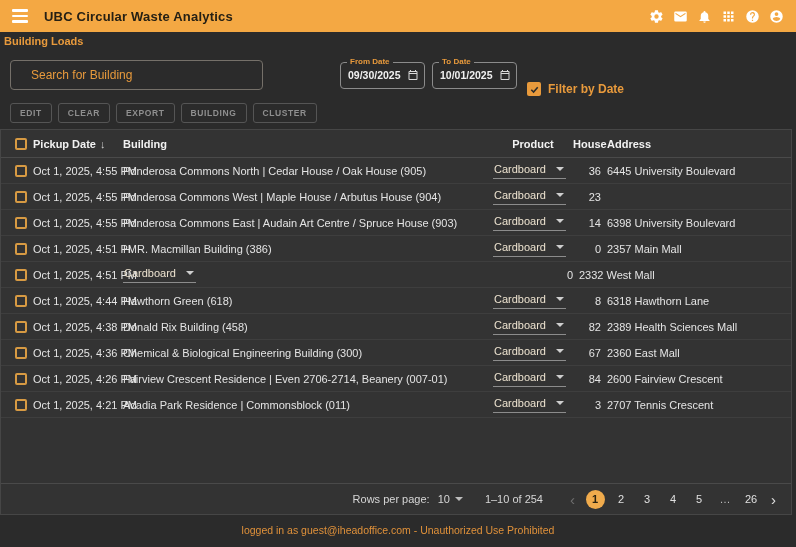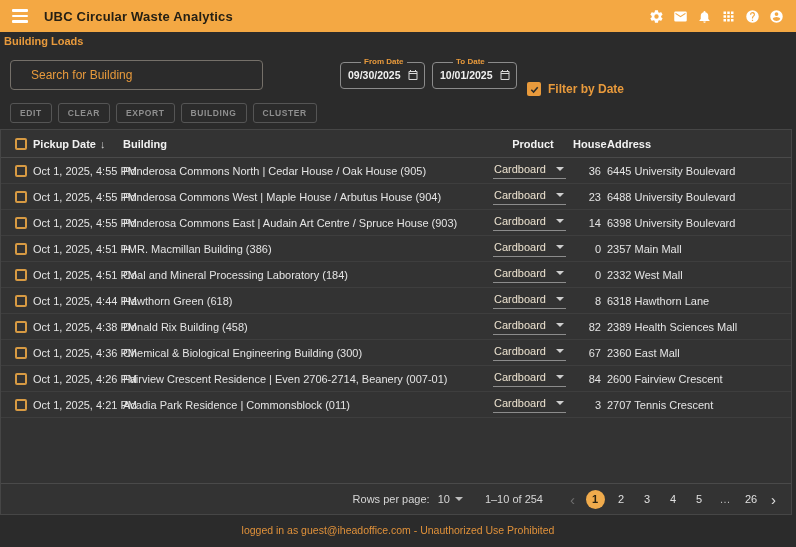--- a/index.html
+++ b/index.html
@@ -42,21 +42,21 @@
   }
   .search-input::placeholder { color:#e89a3c; opacity:1; }
 
   .datefield {
     position:relative; width:85px; height:27px;
     border:1px solid #8b8b8b; border-radius:4px;
     display:flex; align-items:center; justify-content:space-between;
     padding:0 5px 0 7px;
   }
   .datefield .df-label {
-    position:absolute; top:-6px; left:20px;
+    position:absolute; top:-6px; left:6px;
     background:#2b2b2b; padding:0 3px;
     font-size:8px; color:#e89a3c; font-weight:bold; white-space:nowrap;
   }
   .datefield .df-value { font-size:10.5px; color:#f0f0f0; font-weight:bold; }
   .datefield svg { width:12px; height:12px; fill:#d8d8d8; flex:none; cursor:pointer; }
   .df-from { margin-left:77px; }
   .df-to   { margin-left:7px; }
 
   .filter-check { display:flex; align-items:center; margin-left:10px; cursor:pointer;margin-top:28px; }
   .checkbox-on {
@@ -268,21 +268,20 @@
         </div>
     <div class="c-date">Oct 1, 2025, 4:55 PM</div>
     <div class="c-bld">Ponderosa Commons West | Maple House / Arbutus House (904)</div>
     <div class="c-prod">
       <span class="select">
         <span class="sel-text">Cardboard</span>
         <span class="caret"></span>
       </span>
     </div>
     <div class="c-load">23</div>
-    <div class="c-addr">6488 University Boulevard</div>
   </div>
 
   <div class="tgrid trow">
     <div>
           <span class="cb"></span>
         </div>
     <div class="c-date">Oct 1, 2025, 4:55 PM</div>
     <div class="c-bld">Ponderosa Commons East | Audain Art Centre / Spruce House (903)</div>
     <div class="c-prod">
       <span class="select">
@@ -308,21 +307,20 @@
     </div>
     <div class="c-load">0</div>
     <div class="c-addr">2357 Main Mall</div>
   </div>
 
   <div class="tgrid trow">
     <div>
           <span class="cb"></span>
         </div>
     <div class="c-date">Oct 1, 2025, 4:51 PM</div>
-    <div class="c-bld">Coal and Mineral Processing Laboratory (184)</div>
     <div class="c-prod">
       <span class="select">
         <span class="sel-text">Cardboard</span>
         <span class="caret"></span>
       </span>
     </div>
     <div class="c-load">0</div>
     <div class="c-addr">2332 West Mall</div>
   </div>
 

